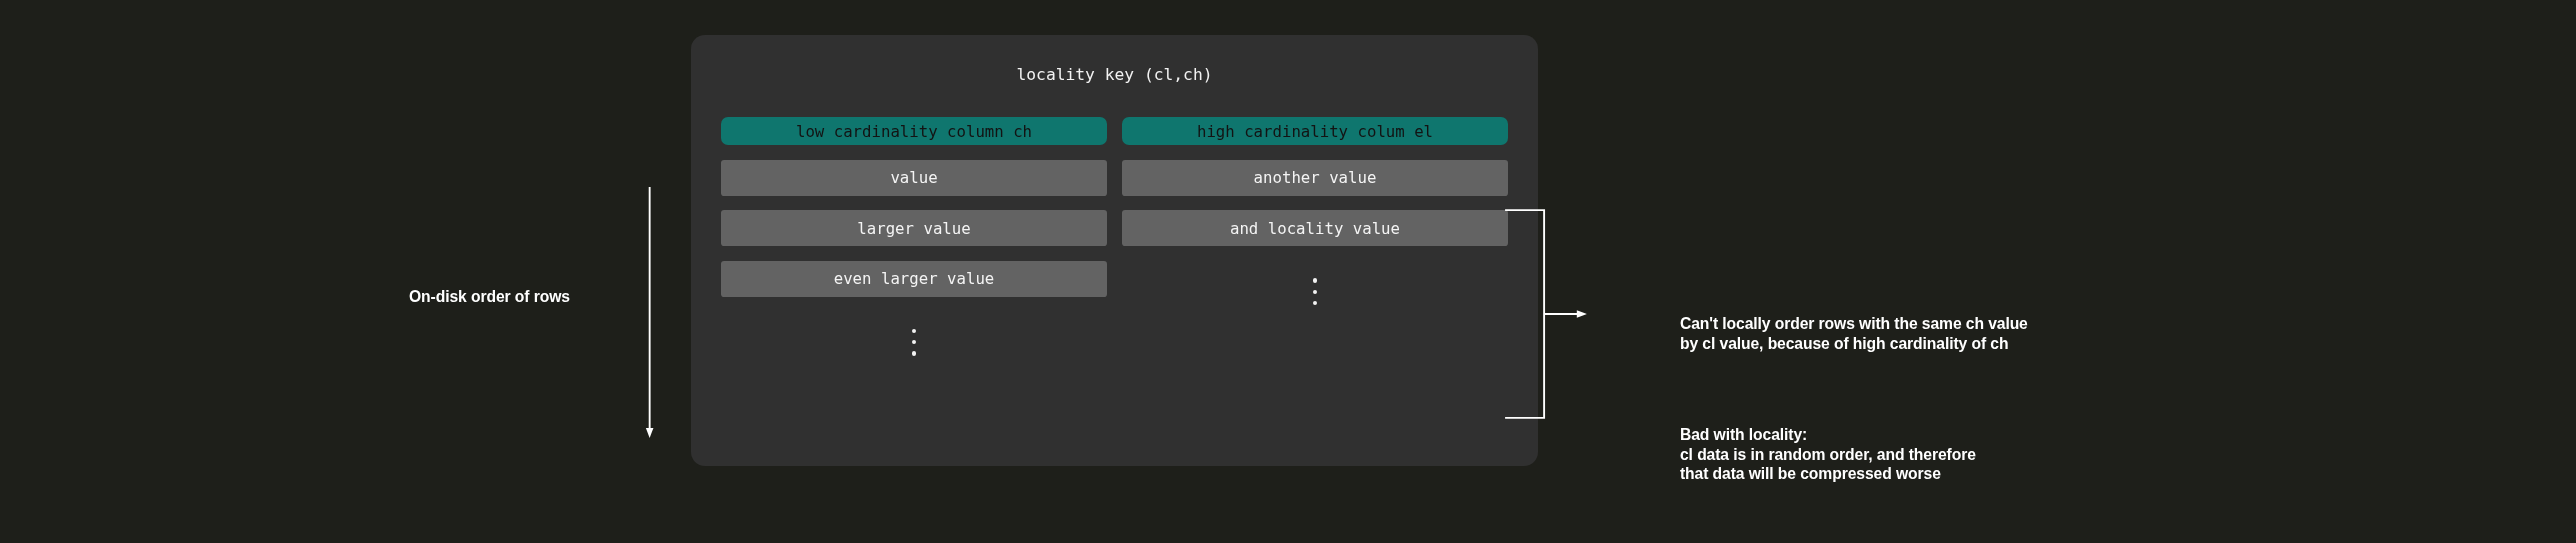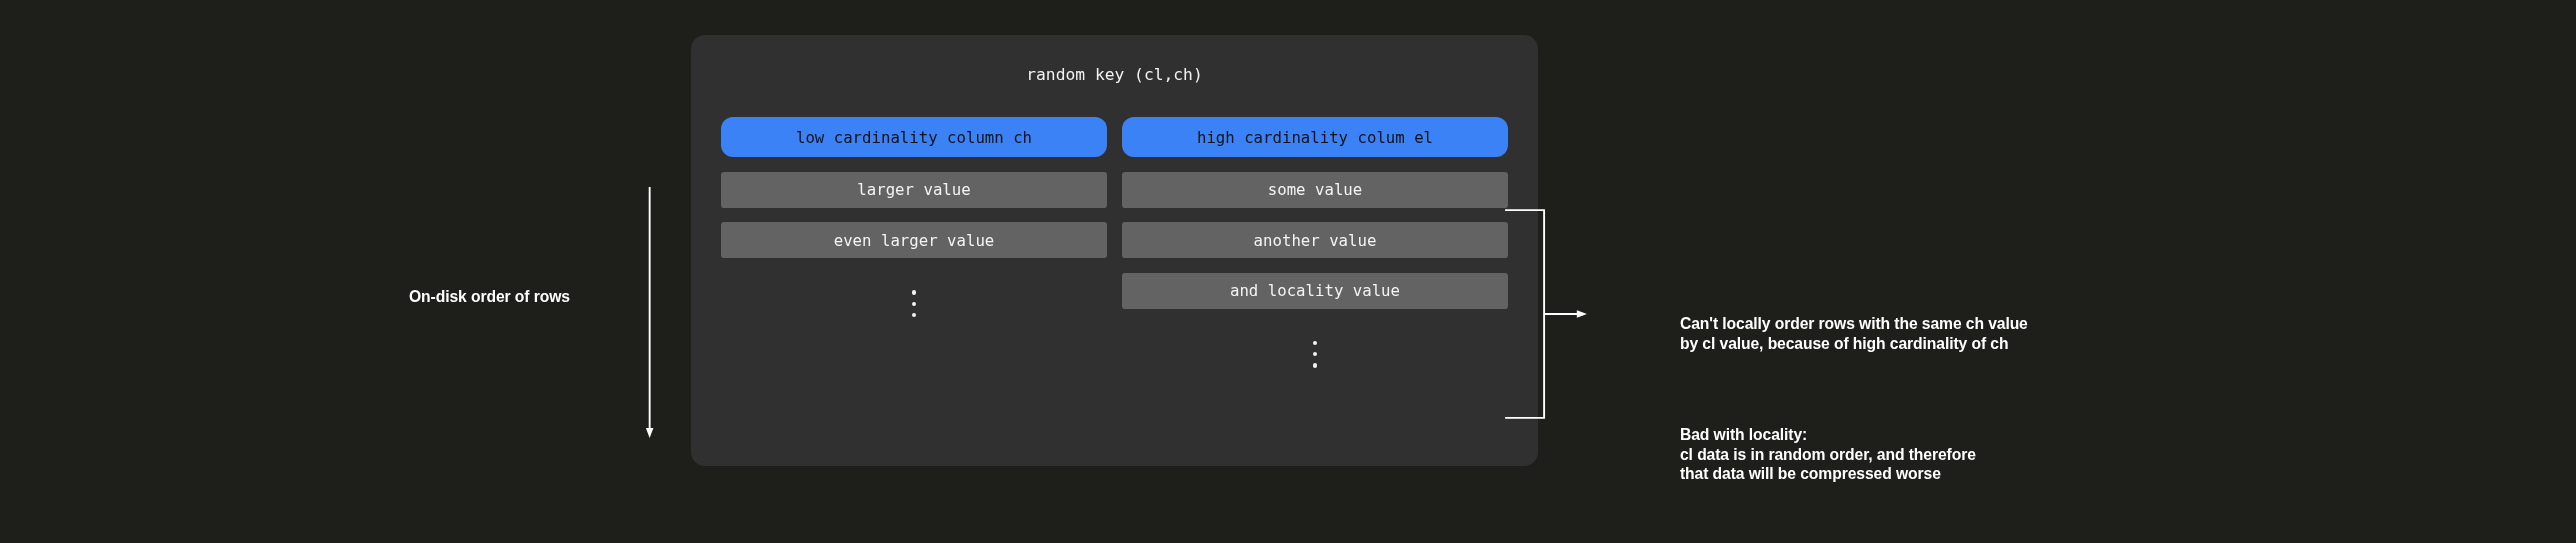--- a/index.html
+++ b/index.html
@@ -71,24 +71,24 @@
     gap: 15px;
   }
   .col {
     flex: 1 1 0;
     display: flex;
     flex-direction: column;
     gap: 14.5px;
   }
 
   .header-cell {
-    background: #3b82f6;
+    background: #0f766e;
     color: #131313;
-    border-radius: 12px;
-    height: 40px;
+    border-radius: 7px;
+    height: 28px;
     display: flex;
     align-items: center;
     justify-content: center;
     font-family: "DejaVu Sans Mono", "Liberation Mono", monospace;
     font-size: 15.7px;
     white-space: nowrap;
   }
   .value-cell {
     background: #636363;
     color: #f4f4f4;
@@ -150,38 +150,38 @@
 
 <div class="disk-order-arrow">
   <svg width="11.3" height="251" viewBox="0 0 18 400" xmlns="http://www.w3.org/2000/svg">
     <line x1="9" y1="0" x2="9" y2="388" stroke="#ffffff" stroke-width="3"></line>
     <polygon points="9,400 3,384 15,384" fill="#ffffff"></polygon>
   </svg>
 </div>
 
 <div class="panel">
 
-  <div class="panel-title">random key (cl,ch)</div>
+  <div class="panel-title">locality key (cl,ch)</div>
 
   <div class="cols">
 
     <div class="col">
       <div class="header-cell">low cardinality column ch</div>
+      <div class="value-cell">value</div>
       <div class="value-cell">larger value</div>
       <div class="value-cell">even larger value</div>
       <div class="ellipsis-cell">
         <span></span>
         <span></span>
         <span></span>
       </div>
     </div>
 
     <div class="col">
       <div class="header-cell">high cardinality colum el</div>
-      <div class="value-cell">some value</div>
       <div class="value-cell">another value</div>
       <div class="value-cell">and locality value</div>
       <div class="ellipsis-cell">
         <span></span>
         <span></span>
         <span></span>
       </div>
     </div>
 
   </div>

